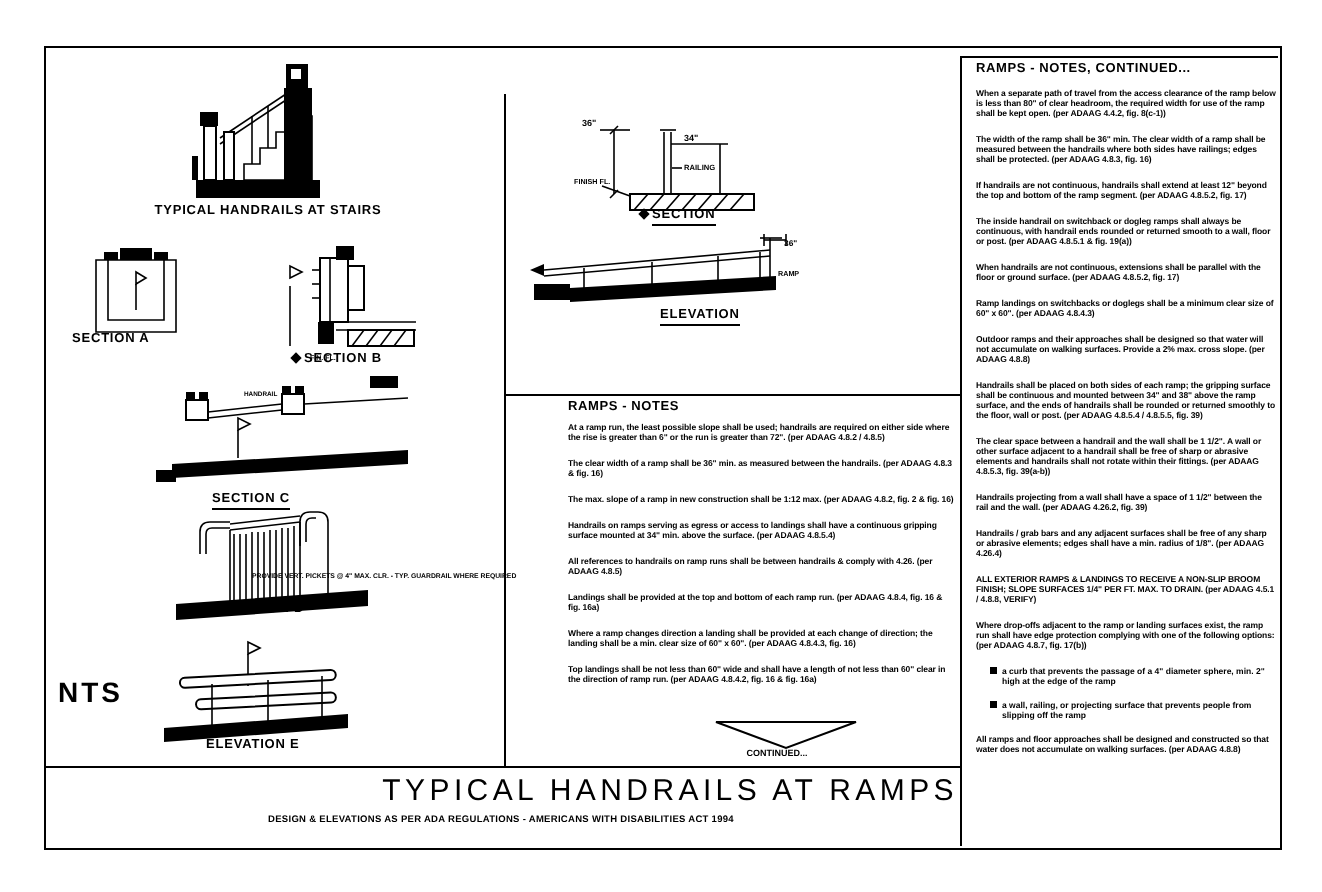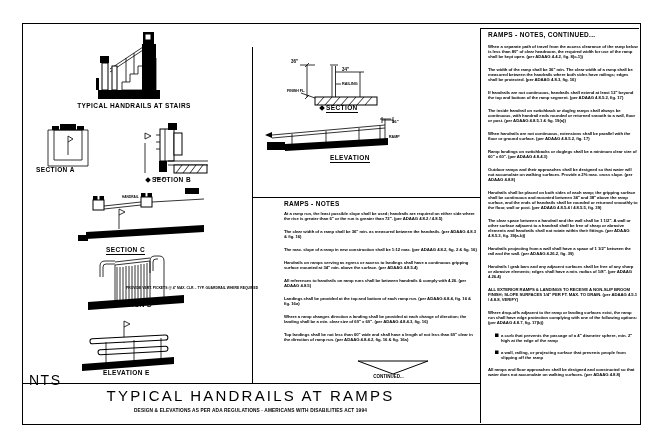--- a/index.html
+++ b/index.html
@@ -14,23 +14,23 @@
   .lbl{position:absolute;font-weight:bold;font-size:6.5px;letter-spacing:.4px;white-space:nowrap;}
   .u{border-bottom:1px solid #000;padding-bottom:1px;}
   .ctr{text-align:center;}
   .nh{position:absolute;font-weight:bold;font-size:6.5px;letter-spacing:.3px;white-space:nowrap;}
   .sh{position:absolute;transform:scale(.5);transform-origin:0 0;}
   .sh p{margin:0 0 16px 0;font-size:8.5px;line-height:10px;font-weight:bold;letter-spacing:-.1px;}
   .bul{display:flex;gap:5px;margin:0 0 14px 14px;font-size:8.5px;line-height:10px;font-weight:bold;}
   .sq{width:7px;height:7px;background:#000;flex:none;margin-top:1px;}
   .marker{display:inline-block;width:4px;height:4px;background:#000;transform:rotate(45deg);
           margin-right:2px;vertical-align:middle;}
-  #title{position:absolute;left:22px;top:387px;width:457px;text-align:center;
+  #title{position:absolute;left:22px;top:387px;width:457px;text-align:right;
          font-size:15px;letter-spacing:2.2px;white-space:nowrap;}
-  #nts{position:absolute;left:29px;top:372px;font-size:14px;letter-spacing:1.5px;font-weight:400;}
+  #nts{position:absolute;left:29px;top:338px;font-size:14px;letter-spacing:1.5px;font-weight:700;}
   .blackbox{position:absolute;background:#000;}
 </style>
 </head>
 <body>
 
 <div id="sheet">
 
   <div class="box" style="left:22px;top:23px;width:617px;height:400px;"></div>
   <div class="box" style="left:480px;top:28px;width:158px;height:394px;border-right:none;border-bottom:none;"></div>
   <div class="vline" style="left:252px;top:47px;height:336px;"></div>

